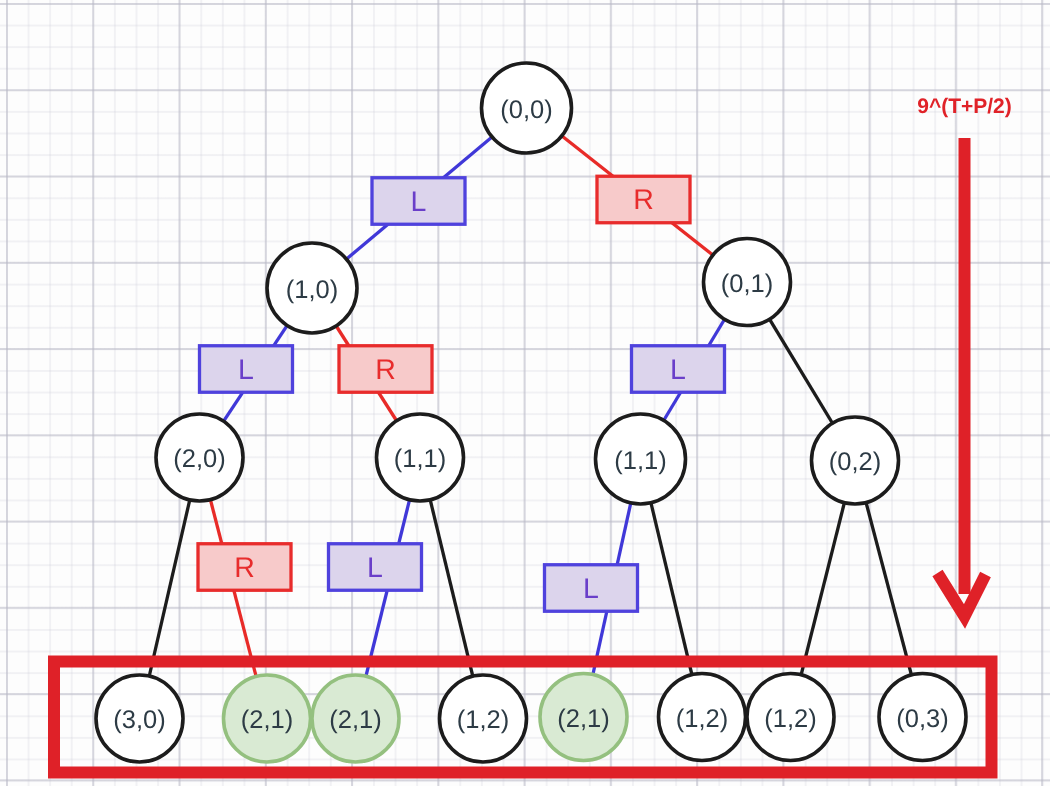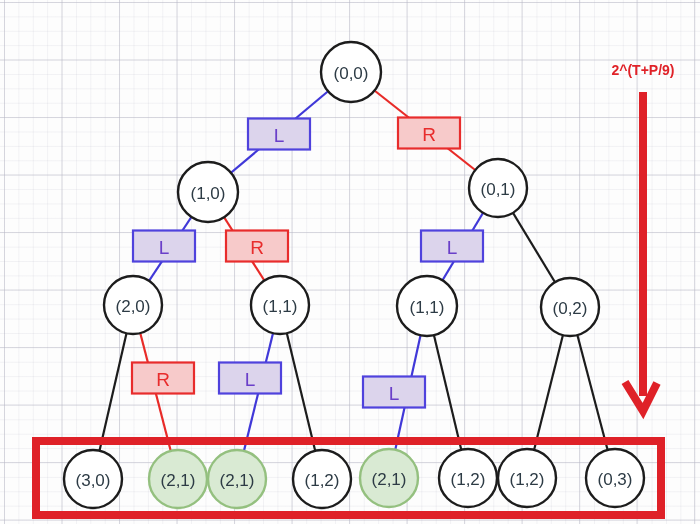--- a/index.html
+++ b/index.html
@@ -155,14 +155,14 @@
       </g>
       <g>
         <circle cx="615" cy="478" r="29" fill="#ffffff" stroke="#1c1c1c" stroke-width="2.4"></circle>
         <text x="615" y="479" text-anchor="middle" dominant-baseline="central" fill="#2d3b45" class="node-label-text">(0,3)</text>
       </g>
       <g>
         <line x1="643" y1="92" x2="643" y2="396" stroke="#df2128" stroke-width="8"></line>
         <polyline points="625,382 643,411 657,383" fill="none" stroke="#df2128" stroke-width="8" stroke-linejoin="miter"></polyline>
       </g>
     </svg>
-  <div class="annotation">2^(T+P/9)</div>
+  <div class="annotation">9^(T+P/2)</div>
 </div>
 
 </body></html>

